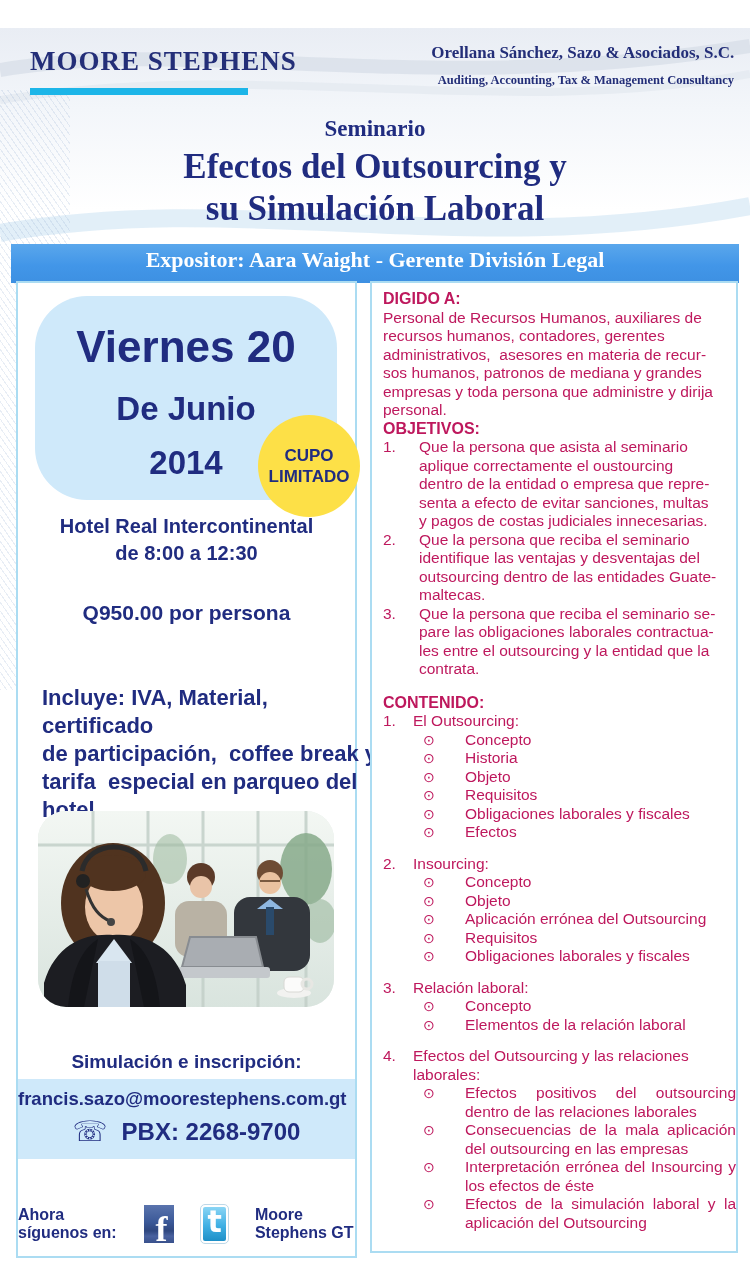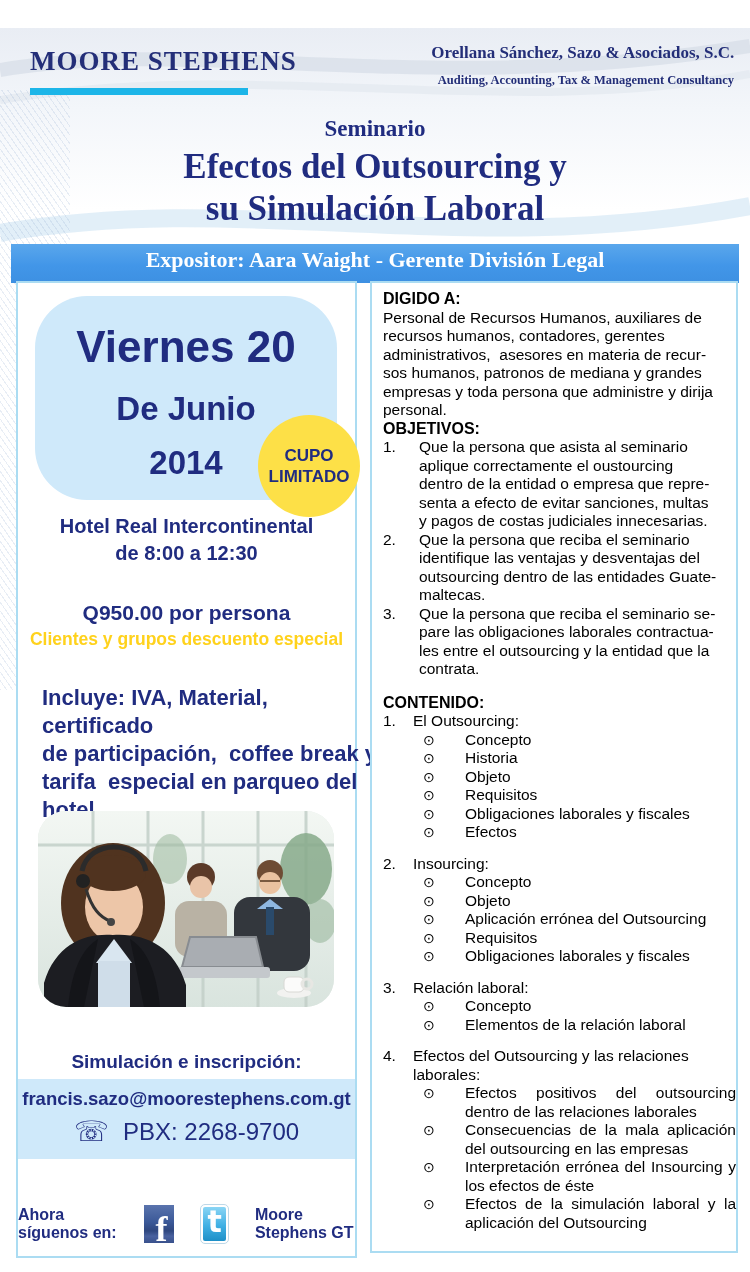--- a/index.html
+++ b/index.html
@@ -25,21 +25,21 @@
     font-family:"Liberation Serif",serif;font-weight:bold;font-size:35px;line-height:42px;
     color:#202c80;white-space:pre-line;}
   .banner{position:absolute;left:11px;top:244px;width:728px;height:39px;z-index:2;
     background:linear-gradient(180deg,#5aa7ec 0%,#4296e8 55%,#3d90e2 100%);
     color:#ffffff;font-family:"Liberation Serif",serif;font-weight:bold;font-size:22px;
     text-align:center;line-height:31px;}
   
   .col{position:absolute;top:281px;background:#ffffff;border:2px solid #abdcf2;box-sizing:border-box;z-index:2;}
   .left-col{left:16px;width:341px;height:977px;}
   .right-col{left:370px;width:368px;height:972px;padding:7px 0 0 11px;
-    font-size:15.5px;line-height:18.5px;color:#000000;}
+    font-size:15.5px;line-height:18.5px;color:#be185d;}
   .pre{white-space:pre-wrap;}
   
   .date-bubble{position:absolute;left:17px;top:13px;width:302px;height:204px;
     background:#cfe9fa;border-radius:52px;text-align:center;}
   .date-1{position:absolute;left:0;top:26px;width:100%;font-size:44px;font-weight:bold;}
   .date-2{position:absolute;left:0;top:94px;width:100%;font-size:33px;font-weight:bold;}
   .date-3{position:absolute;left:0;top:148px;width:100%;font-size:33px;font-weight:bold;}
   .cupo-circle{position:absolute;left:240px;top:132px;width:102px;height:102px;border-radius:50%;
     background:#fde047;display:flex;align-items:center;justify-content:center;text-align:center;
     font-size:17px;font-weight:bold;line-height:21px;white-space:pre-line;z-index:3;}
@@ -47,25 +47,25 @@
     font-size:20px;font-weight:bold;line-height:27px;white-space:pre-line;}
   .price{position:absolute;left:0;top:318px;width:100%;text-align:center;font-size:21px;font-weight:bold;}
   .discount{position:absolute;left:0;top:346px;width:100%;text-align:center;
     font-size:17.5px;font-weight:bold;color:#ffd21c;}
   .includes{position:absolute;left:0;top:401px;width:100%;text-align:left;
     font-size:22px;font-weight:bold;line-height:28px;margin-left:24px;}
   .photo{position:absolute;left:20px;top:528px;width:296px;height:196px;border-radius:28px;
     overflow:hidden;background:#e7eee9;}
   .info-label{position:absolute;left:0;top:768px;width:100%;text-align:center;font-size:19px;font-weight:bold;}
   .contact-band{position:absolute;left:0;top:796px;width:100%;height:80px;background:#cfe9fa;}
-  .email{position:absolute;left:0;top:9px;width:100%;text-align:center;font-size:18.5px;font-weight:bold;}
+  .email{position:absolute;left:0;top:9px;width:100%;font-size:18.5px;font-weight:bold;}
   .pbx-row{position:absolute;left:0;top:38px;width:100%;display:flex;align-items:center;
     justify-content:center;gap:14px;}
   .phone-glyph{font-size:28px;line-height:30px;}
-  .pbx-text{font-size:24px;font-weight:normal;}
+  .pbx-text{font-size:24px;font-weight:bold;}
   .social-row{position:absolute;left:0;top:922px;width:100%;display:flex;align-items:center;
     justify-content:center;gap:27px;}
   .follow-label,.social-caption{font-size:16px;font-weight:bold;}
   .fb-icon{width:46px;height:38px;display:flex;align-items:flex-end;justify-content:flex-end;
     background:linear-gradient(180deg,#5a74ad 0%,#3b5998 45%,#2f477f 68%,#49619f 82%,#39518c 100%);}
   .fb-icon span{font-family:"Liberation Serif",serif;font-weight:bold;font-size:36px;
     color:#fff;line-height:.75;margin-right:7px;}
   .tw-icon{width:38px;height:38px;border-radius:4px;box-sizing:border-box;border:2px solid #fff;
     outline:1px solid #bdd8e8;display:flex;align-items:center;justify-content:center;
     background:linear-gradient(180deg,#8ad5f5 0%,#3fb0e4 55%,#1d8fc7 100%);}
@@ -114,21 +114,20 @@
     <div class="date-2">De Junio</div>
     <div class="date-3">2014</div>
   </div>
 
   <div class="cupo-circle">CUPO
 LIMITADO</div>
 
   <div class="venue pre">Hotel Real Intercontinental
 de 8:00 a 12:30</div>
   <div class="price">Q950.00 por persona</div>
-  <div class="discount">Clientes y grupos descuento especial</div>
   <div class="includes pre">Incluye: IVA, Material, certificado
 de participación,  coffee break y
 tarifa  especial en parqueo del
 hotel</div>
 
   <div class="photo">
     <svg viewBox="0 0 296 196" width="296" height="196">
       <defs>
         <linearGradient id="bgG" x1="0" y1="0" x2="0" y2="1">
           <stop offset="0" stop-color="#f3f7f3"></stop>

